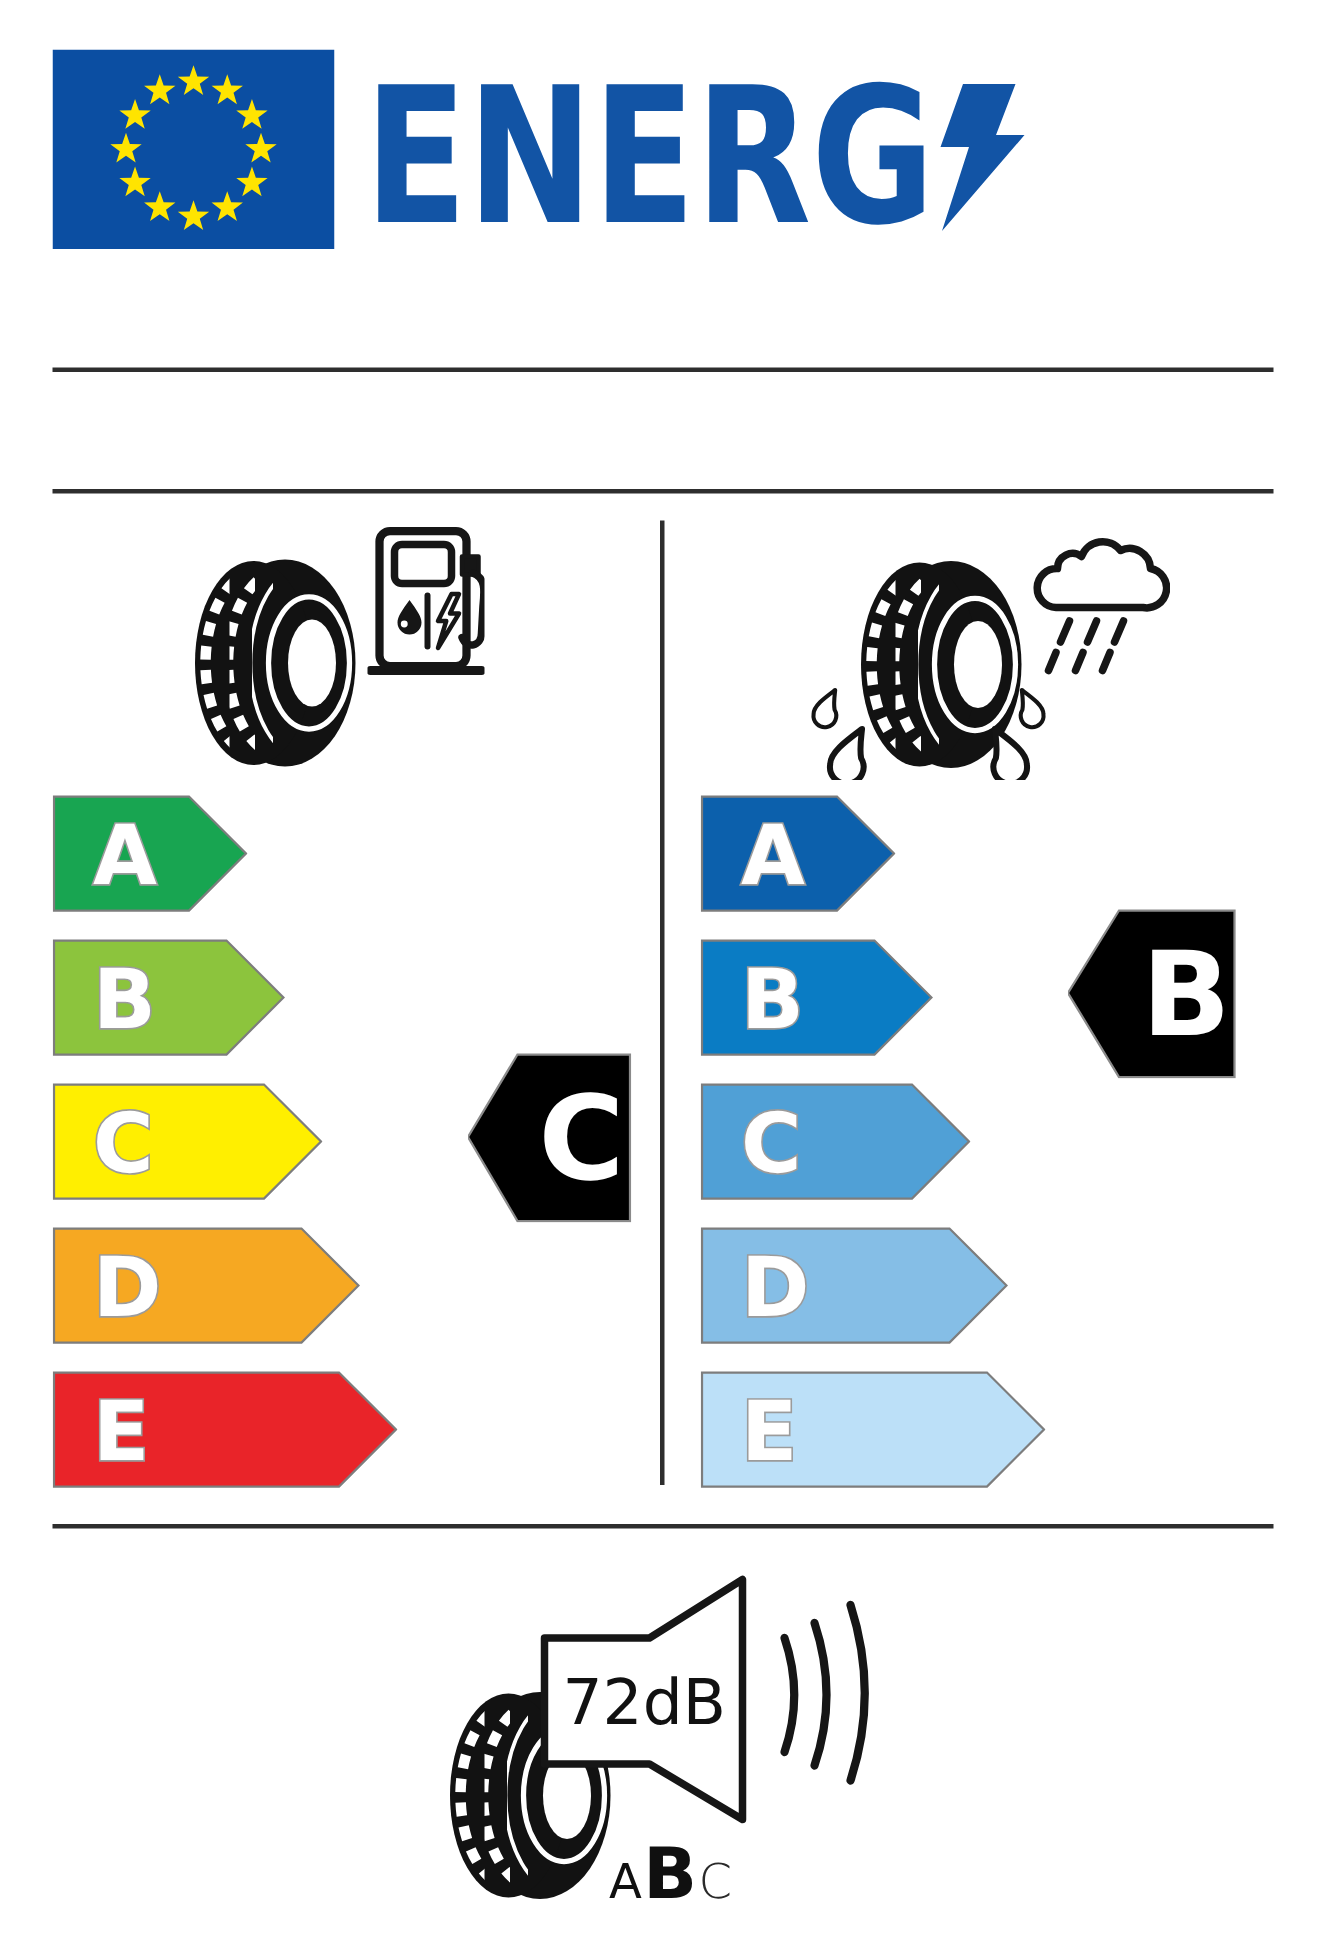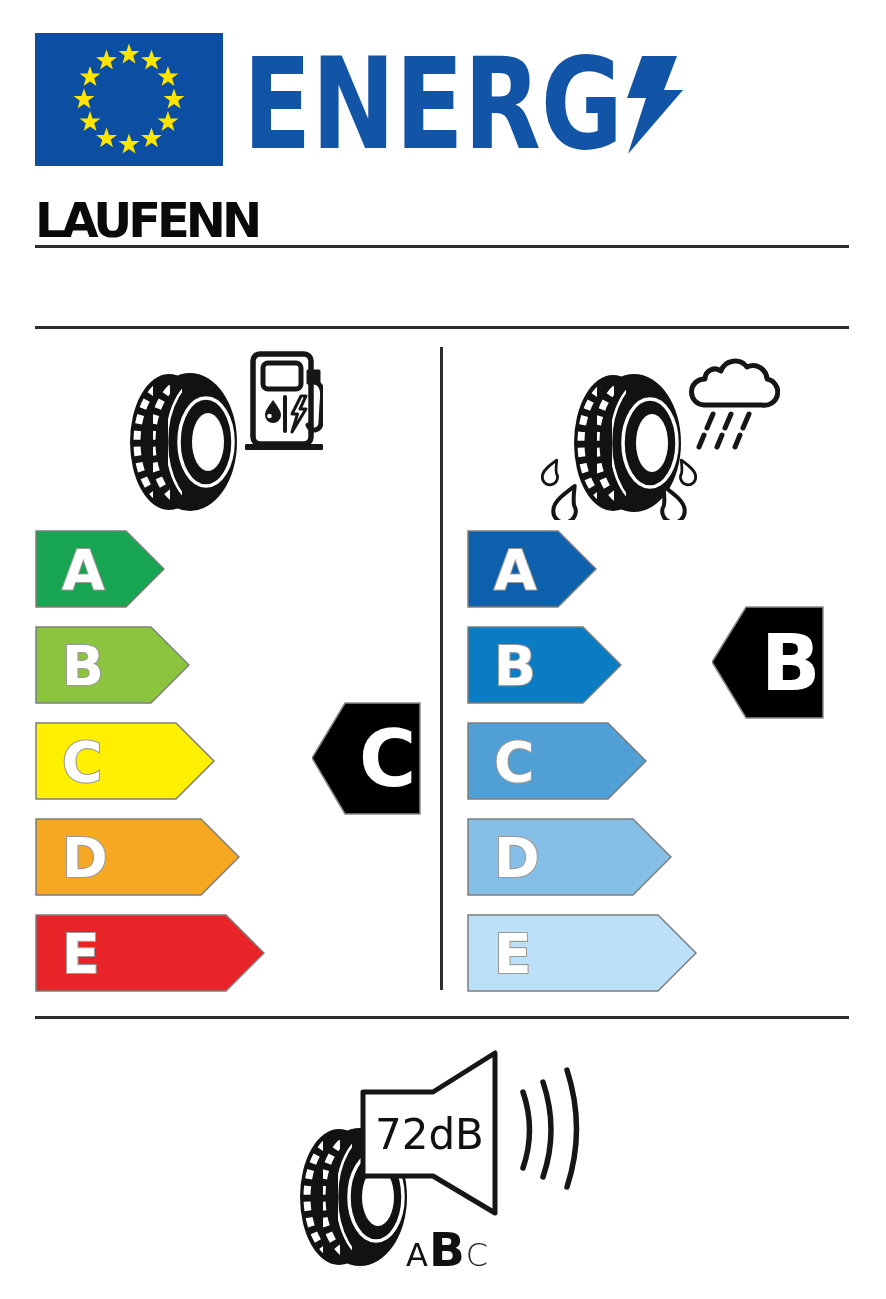--- a/index.html
+++ b/index.html
@@ -73,21 +73,20 @@
       <use href="#st" transform="translate(-38.97,22.5)"></use>
       <use href="#st" transform="translate(-22.5,6.03)"></use>
     </g>
   </svg>
 
   <svg class="abs" style="left:243px;top:52px" width="460" height="106" viewBox="0 0 460 106">
     <text x="0" y="96" font-family="&quot;DejaVu Sans&quot;,&quot;Liberation Sans&quot;,sans-serif" font-size="126" font-weight="bold" fill="#1254a5" textLength="380" lengthAdjust="spacingAndGlyphs">ENERG</text>
     <polygon fill="#1254a5" points="399,4 434,4 421,38 440,38 385,102 403,46 384,46"></polygon>
   </svg>
 
-  <div class="brand">LAUFENN</div>
 
   <div class="hline" style="top:245px"></div>
   <div class="hline" style="top:326px"></div>
   <div class="hline" style="top:1016px"></div>
   <div class="vline"></div>
 
   <svg class="abs" style="left:128px;top:372px" width="110" height="140" viewBox="0 0 110 140">
       <use href="#tire"></use>
     </svg>
 

